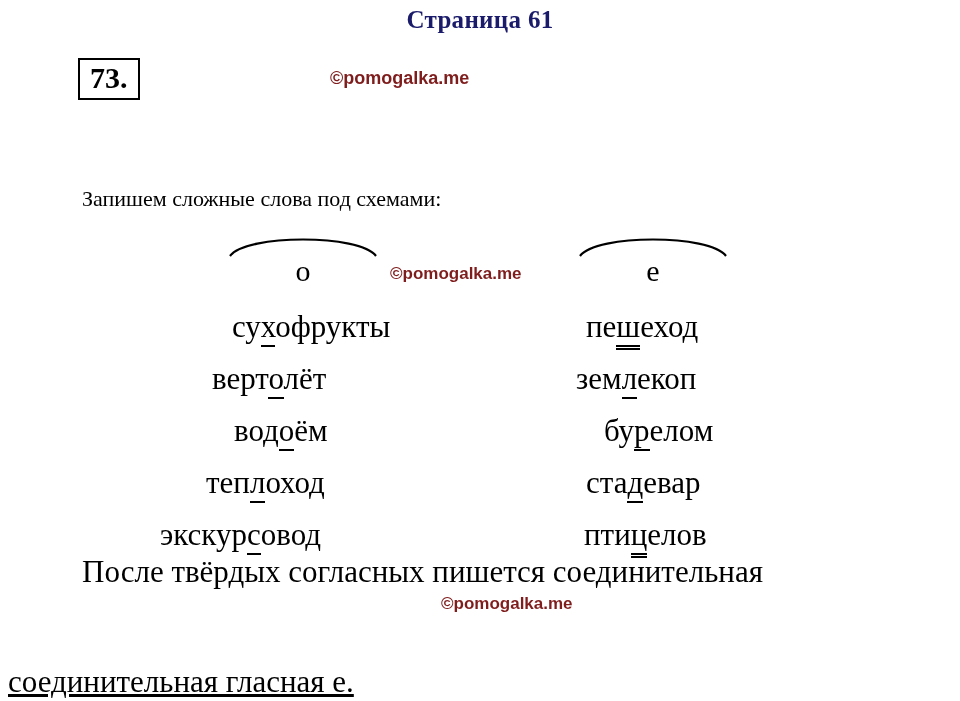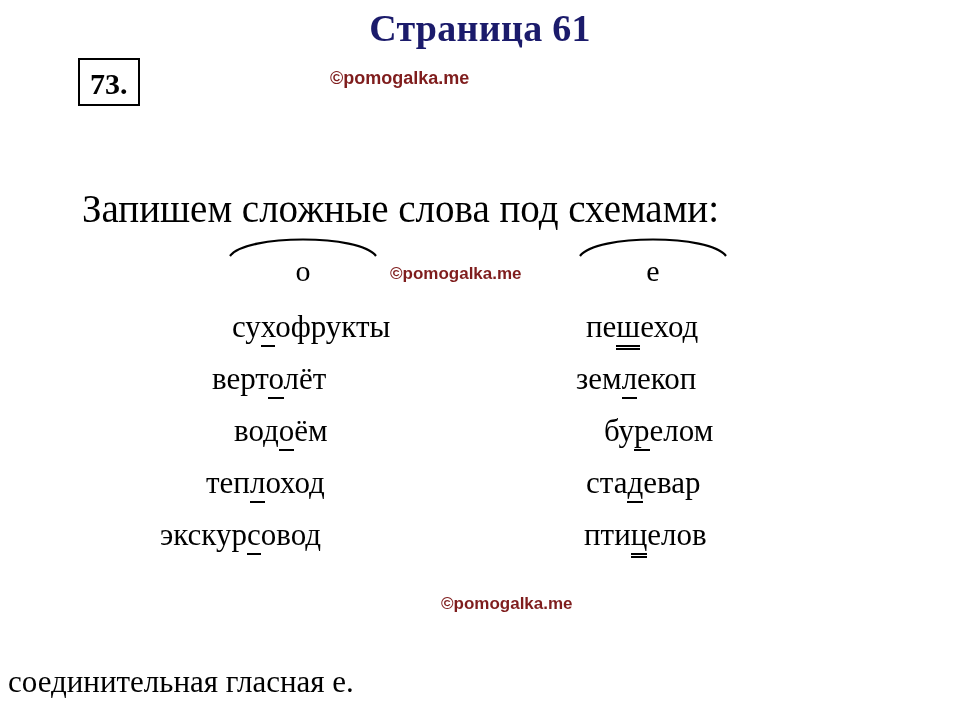--- a/index.html
+++ b/index.html
@@ -20,31 +20,31 @@
     width: 960px;
     height: 701px;
   }
   .page-title {
     position: absolute;
     top: 6px;
     left: 0;
     width: 960px;
     text-align: center;
     font-family: "Liberation Serif", serif;
-    font-size: 38px;
+    font-size: 25px;
     font-weight: bold;
     color: #1b1b6b;
     letter-spacing: 0.3px;
   }
   .ex-number {
     position: absolute;
     top: 58px;
     left: 78px;
     border: 2px solid #000;
-    padding: 8px 10px 4px 10px;
+    padding: 2px 10px 4px 10px;
     font-size: 30px;
     font-weight: bold;
     font-family: "Liberation Serif", serif;
     line-height: 1.05;
   }
   .watermark {
     position: absolute;
     font-family: "Liberation Sans", sans-serif;
     font-weight: bold;
     color: #7f1d1d;
@@ -62,21 +62,21 @@
   }
   .wm3 {
     top: 594px;
     left: 441px;
     font-size: 17px;
   }
   .lead-line {
     position: absolute;
     top: 186px;
     left: 82px;
-    font-size: 39px;
+    font-size: 22px;
     white-space: nowrap;
   }
   .scheme-row {
     position: absolute;
     top: 232px;
     left: 0;
     width: 960px;
     height: 60px;
   }
   .scheme {
@@ -131,21 +131,21 @@
     border-bottom: 2px solid #000;
   }
   .concl {
     position: absolute;
     font-size: 31px;
     white-space: nowrap;
     line-height: 1;
   }
   .c1 { top: 556px; left: 82px; }
   .c2 { top: 610px; left: 8px; }
-  .c3 { top: 666px; left: 8px; }
+  .c3 { top: 666px; left: 8px; text-decoration: underline; }
   .dash {
     display: inline-block;
     width: 36px;
     border-bottom: 2px solid #000;
     vertical-align: middle;
     margin: 0 2px 8px 6px;
   }
 </style>
 </head>
 <body>
@@ -206,15 +206,16 @@
     </div>
     <div class="word" style="top:164px; left:586px;">
       <span>ста</span><u>д</u><span>евар</span>
     </div>
     <div class="word" style="top:216px; left:584px;">
       <span>пти</span><span class="dbl">ц</span><span>елов</span>
     </div>
 
   </div>
 
+  <div class="concl c1">После твёрдых согласных пишется соединительная</div>
   <div class="concl c3">соединительная гласная е.</div>
 
 </div>
 
 </body></html>

